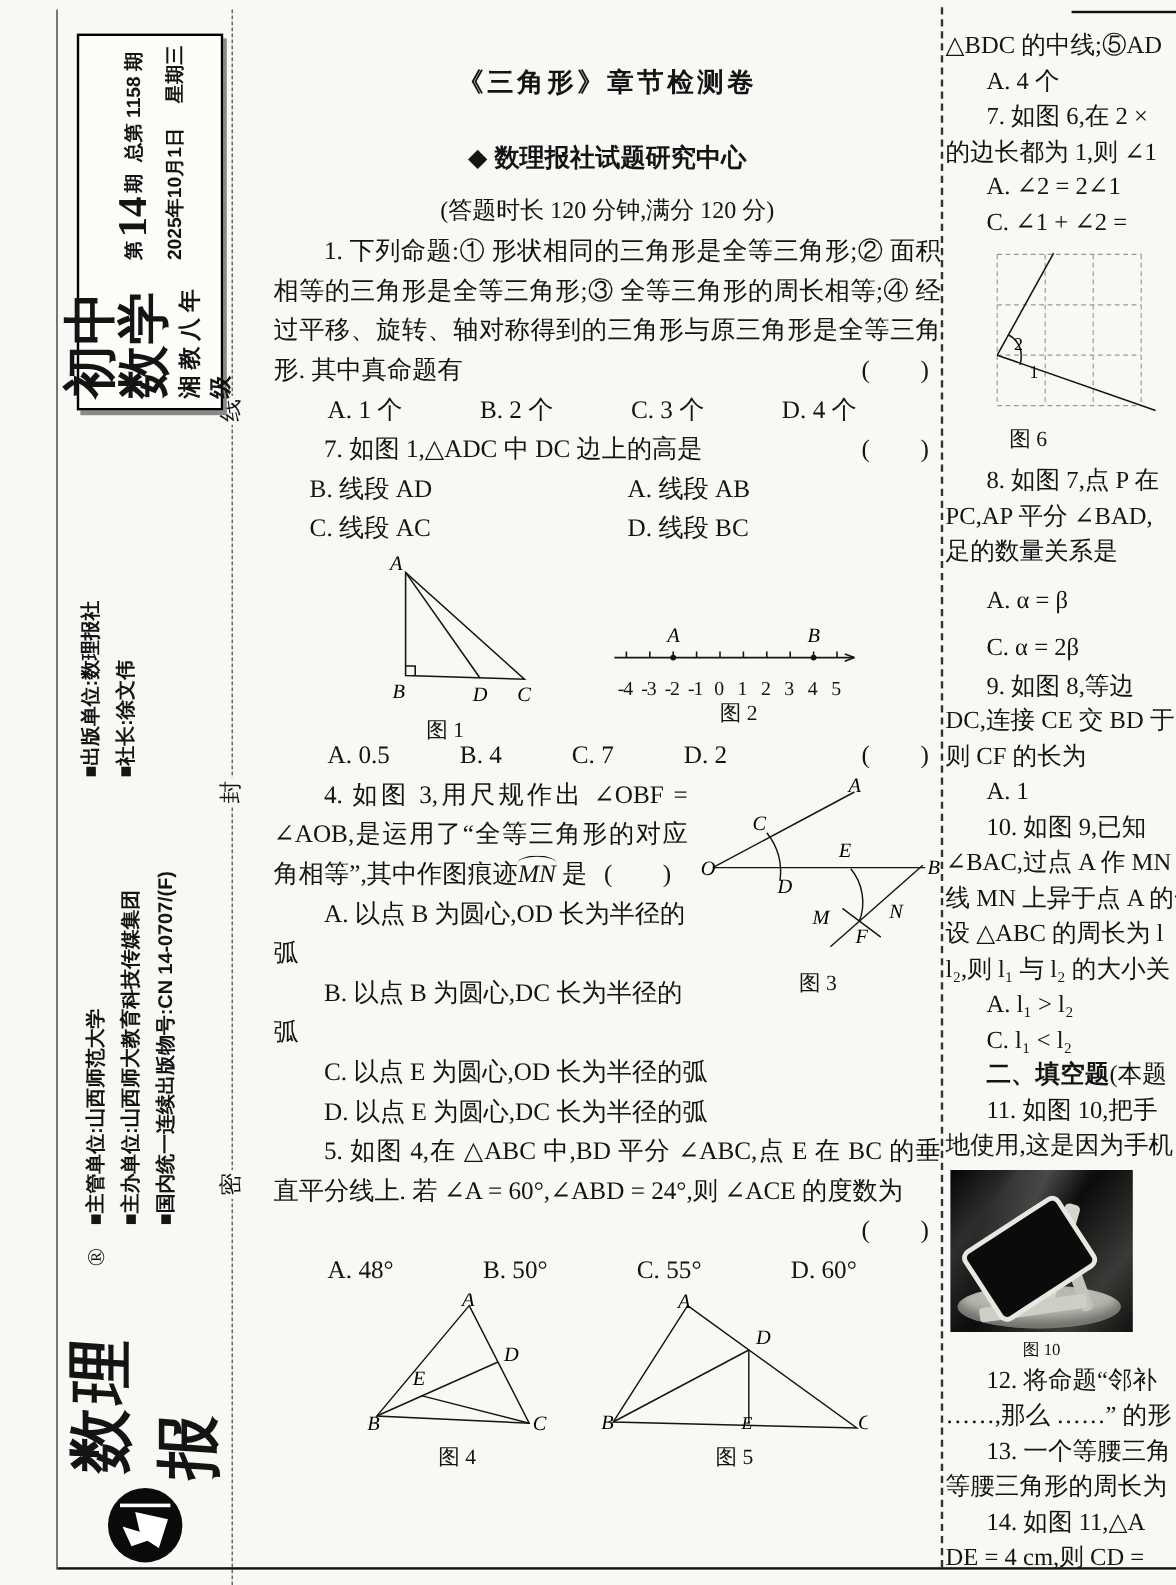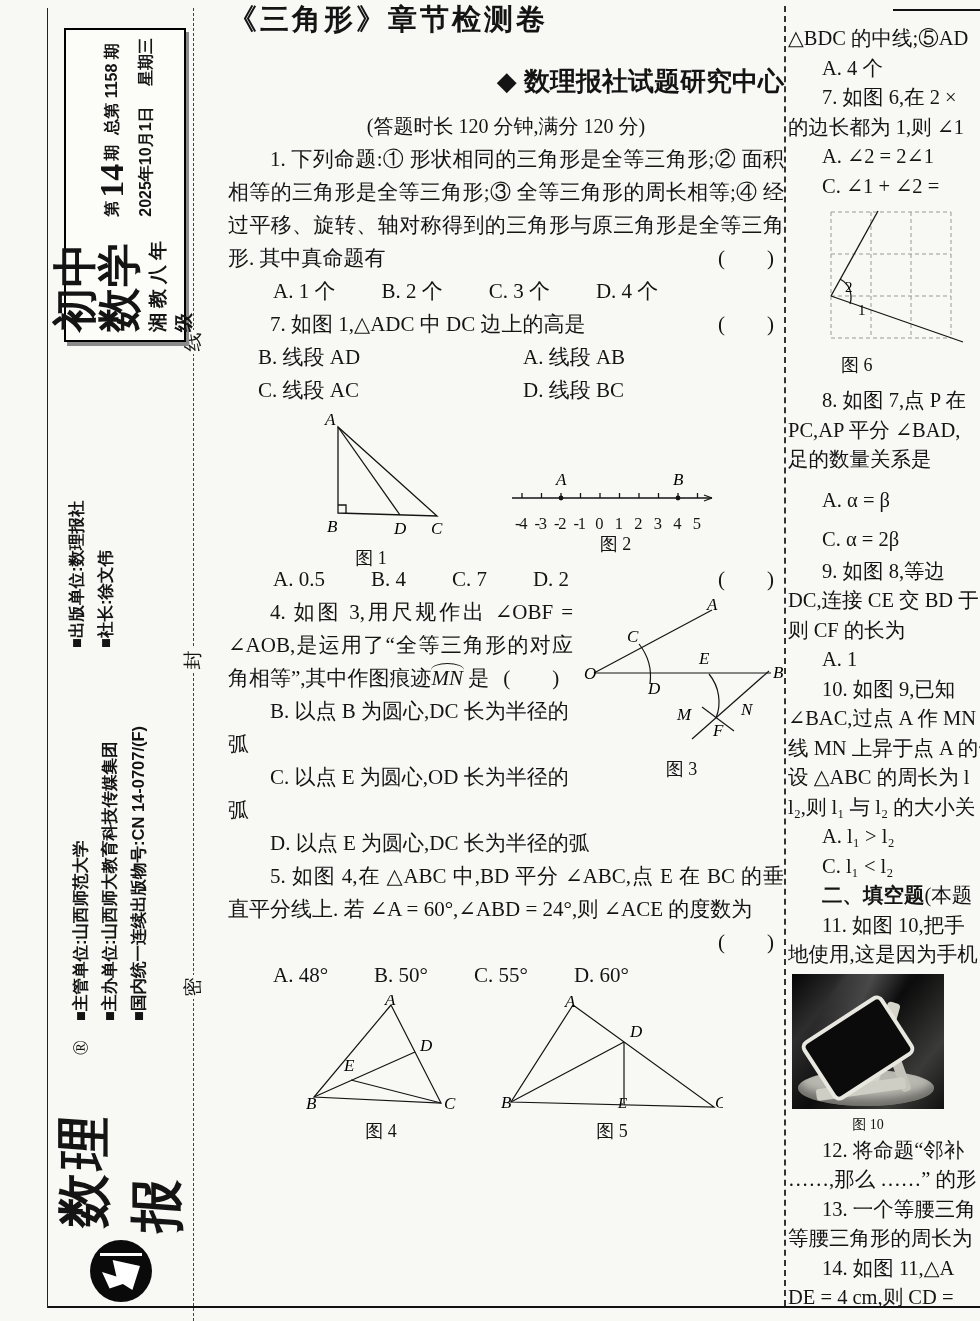--- a/index.html
+++ b/index.html
@@ -46,31 +46,31 @@
                          display:flex; align-items:center; }
   .logo-circle { width:62px; height:62px; border-radius:50%; background:#0a0a0a; position:relative; flex:none; }
   .logo-flag { position:absolute; left:12px; top:12px; width:30px; height:38px; background:#fff;
                clip-path:polygon(5% 20%, 60% 0, 45% 38%, 100% 28%, 80% 100%, 0 80%, 20% 55%); }
   .logo-bar  { position:absolute; right:13px; top:10px; width:3px; height:42px; background:#fff; }
   .logo-text { font-size:54px; font-weight:bold; margin-left:10px; letter-spacing:4px; transform:skewX(-4deg); }
   .logo-reg  { font-size:20px; align-self:flex-start; margin-top:16px; margin-left:2px; }
 
   
   .main-col { position:absolute; left:228px; top:0; width:556px; font-size:21px; line-height:33px; }
-  .exam-title  { text-align:left; font-size:29px; font-weight:bold; letter-spacing:3px; line-height:38px; }
-  .exam-author { margin-top:27px; text-align:right; font-size:26px; font-weight:bold;
+  .exam-title  { margin-top:50px; text-align:center; font-size:22px; font-weight:bold; letter-spacing:3px; line-height:38px; }
+  .exam-author { margin-top:27px; text-align:center; font-size:21px; font-weight:bold;
                  font-family:"Liberation Sans","DejaVu Sans",sans-serif; }
   .exam-info   { margin-top:12px; text-align:center; font-size:20px; }
   .sec-head    { margin-top:13px; font-weight:bold; }
   .sec-head .kai { font-weight:normal; }
   p.body { margin:0; text-indent:2em; text-align:justify; }
   .br { float:right; margin-right:10px; }
   .br-line { text-align:right; padding-right:10px; }
   .br-inline { margin-left:14px; }
-  .opt-row  { display:flex; justify-content:flex-start; padding:0 70px 0 45px;gap:46px; }
+  .opt-row  { display:flex; justify-content:space-between; padding:0 70px 0 45px;gap:46px; }
   .opt-grid { display:grid; grid-template-columns:265px 1fr; padding-left:30px; }
   .opt-line { text-indent:2em; }
   .overarc { position:relative; font-style:italic; }
   .overarc::before { content:""; position:absolute; left:-1px; right:-1px; top:-3px; height:6px;
                      border-top:1.6px solid #141414; border-radius:50% 50% 0 0 / 100% 100% 0 0; }
 
   .figrow1 { display:flex; margin-top:4px; height:152px; }
   .figbox { text-align:center; }
   .fig-cap { font-size:18px; line-height:22px; }
   .fig1-box { margin-left:58px; width:170px; }
@@ -262,20 +262,21 @@
           <text x="69" y="96">D</text>
           <text x="120" y="66">E</text>
           <text x="194" y="80">B</text>
           <text x="98" y="122">M</text>
           <text x="162" y="117">N</text>
           <text x="134" y="138">F</text>
         </svg>
         <div class="fig-cap">图 3</div>
       </div>
       <p class="body"><span>4. 如图 3,用尺规作出 ∠OBF = ∠AOB,是运用了“全等三角形的对应角相等”,其中作图痕迹</span><span class="overarc">MN</span><span> 是</span><span class="br-inline">(　　)</span></p>
+      <div class="opt-line">A. 以点 B 为圆心,OD 长为半径的弧</div>
       <div class="opt-line">B. 以点 B 为圆心,DC 长为半径的弧</div>
       <div class="opt-line">C. 以点 E 为圆心,OD 长为半径的弧</div>
       <div class="opt-line">D. 以点 E 为圆心,DC 长为半径的弧</div>
       <div style="clear:both"></div>
     </div>
 
     <p class="body"><span>5. 如图 4,在 △ABC 中,BD 平分 ∠ABC,点 E 在 BC 的垂直平分线上. 若 ∠A = 60°,∠ABD = 24°,则 ∠ACE 的度数为</span></p>
     <div class="br-line">(　　)</div>
     <div class="opt-row">
       <span>A. 48°</span>

